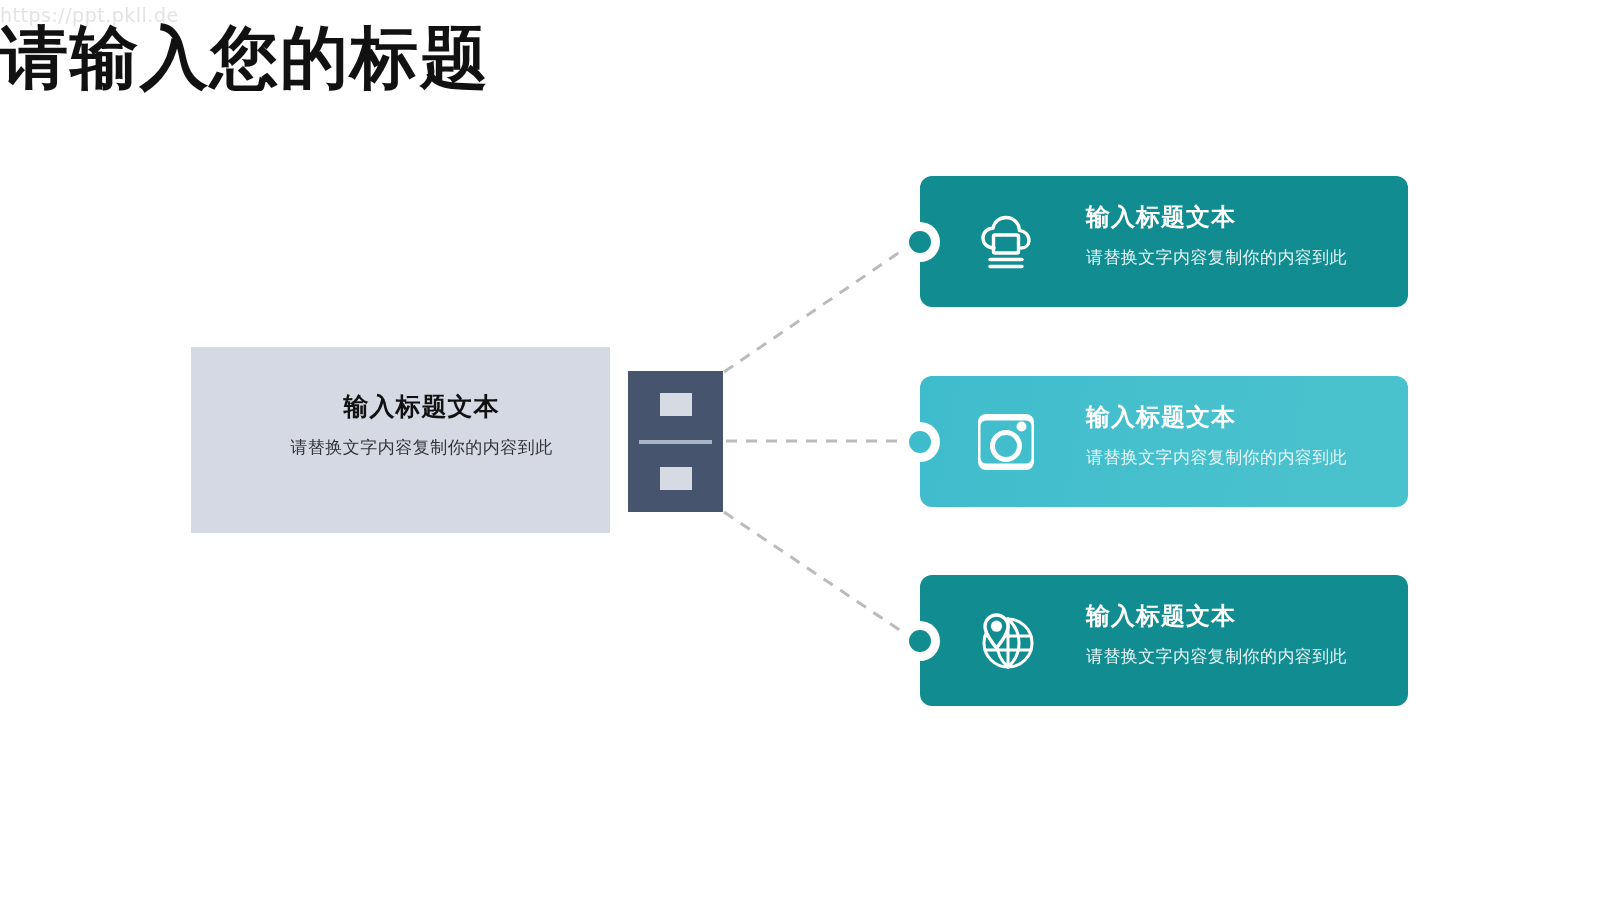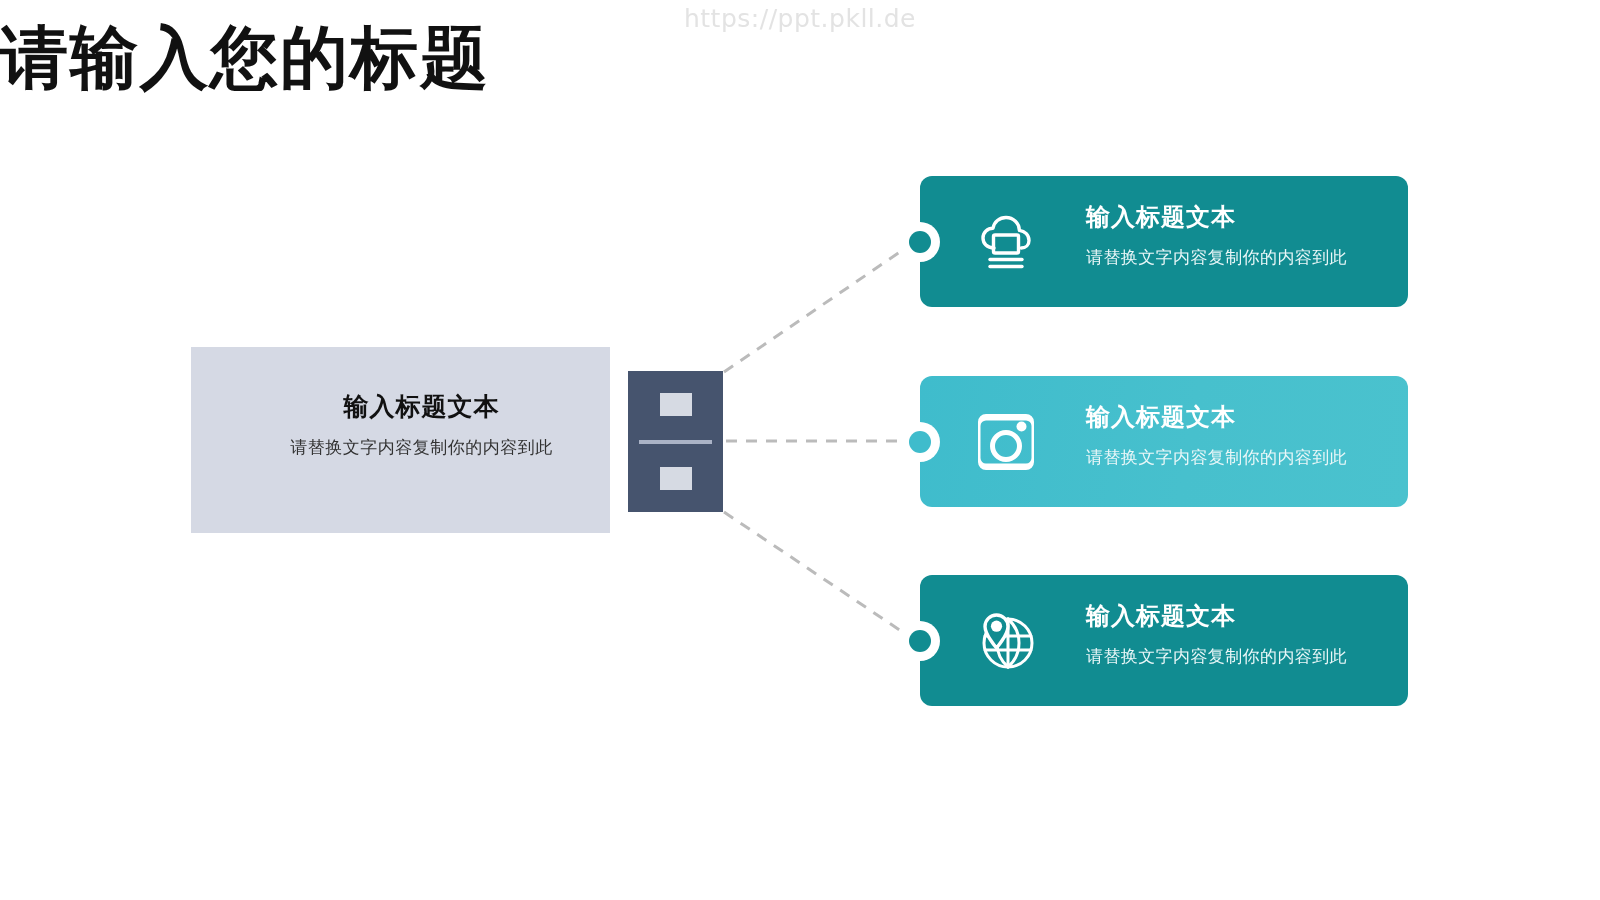--- a/index.html
+++ b/index.html
@@ -20,22 +20,22 @@
     inset: 0;
     background: #ffffff;
   }
 
   
   .watermark {
     position: absolute;
     left: 0;
     right: 0;
     top: 4px;
-    text-align: center;
-    font-size: 25px;
+    text-align: left;
+    font-size: 19px;
     letter-spacing: 0.5px;
     color: #e3e3e3;
     font-family: "DejaVu Sans", sans-serif;
     user-select: none;
     white-space: nowrap;
   }
 
   
   .page-title {
     position: absolute;

